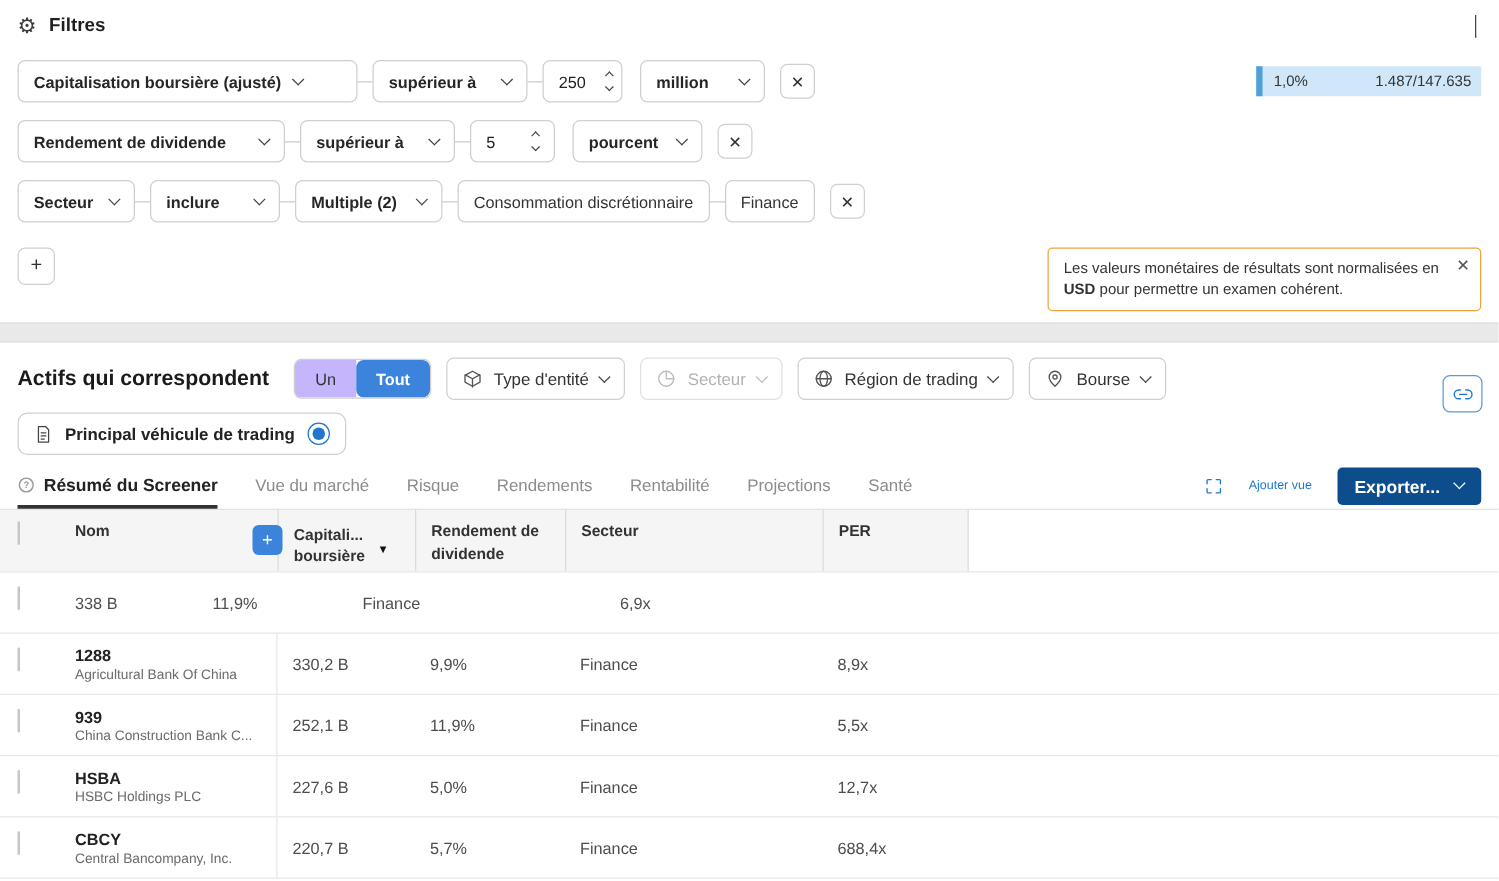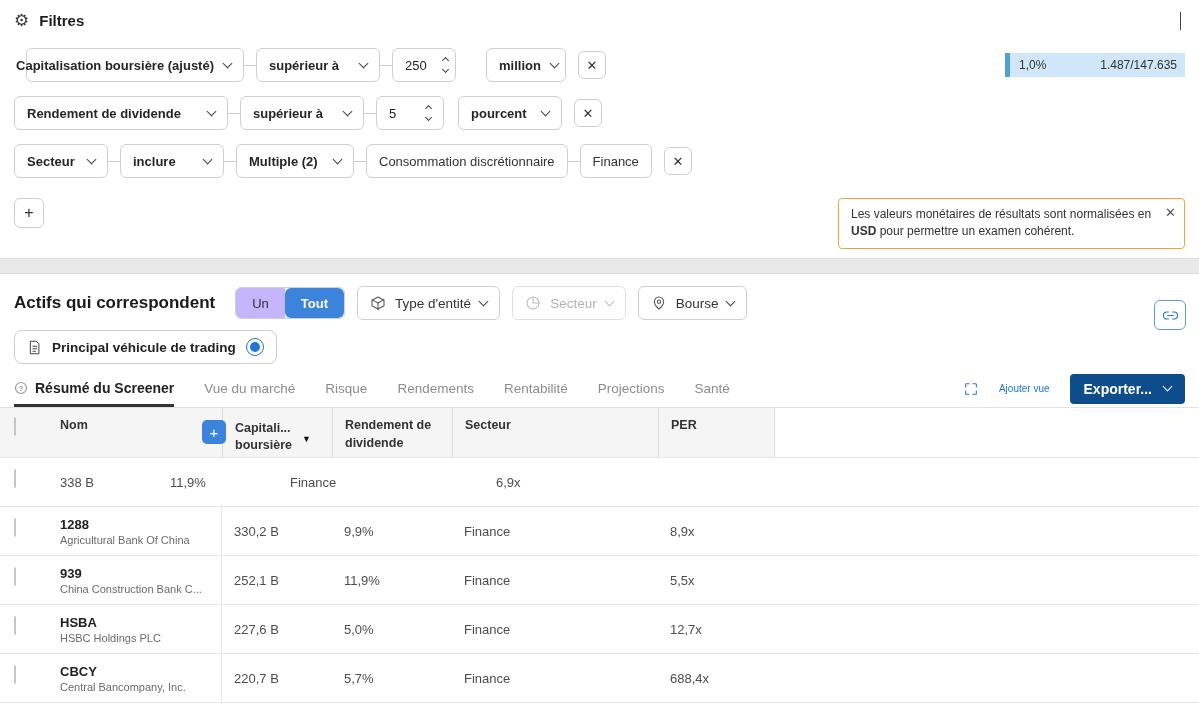--- a/index.html
+++ b/index.html
@@ -112,38 +112,38 @@
 <div class="screen">
 
   <section class="filters-card">
     <div class="filters-header">
       <span class="gear">⚙</span>
       <span class="filters-title">Filtres</span>
     </div>
     <span class="collapse-btn"><span class="chv up"></span></span>
 
     <div class="frow first">
-      <div class="ctrl" style="width:218px; justify-content:flex-end;margin-left:12px;">
+      <div class="ctrl" style="width:272px; justify-content:flex-start;">
         <span>Capitalisation boursière (ajusté)</span>
         <span class="chv"></span>
       </div>
       <span class="conn"></span>
       <div class="ctrl" style="width:124px; justify-content:space-between;">
         <span>supérieur à</span>
         <span class="chv"></span>
       </div>
       <span class="conn"></span>
       <div class="numbox" style="width:64px; justify-content:space-between;">
         <span>250</span>
         <span class="stepper">
           <span class="chv small up" style="margin:0"></span>
           <span class="chv small" style="margin:0"></span>
         </span>
       </div>
-      <div class="ctrl" style="margin-left:30px; width:80px; justify-content:space-between;">
+      <div class="ctrl" style="margin-left:14px; width:100px; justify-content:space-between;">
         <span>million</span>
         <span class="chv"></span>
       </div>
       <span class="xbtn">✕</span>
       <div class="progress">
         <span class="progress-fill"></span>
         <span>1,0%</span>
         <span>1.487/147.635</span>
       </div>
     </div>
@@ -225,20 +225,29 @@
           </svg>
         <span>Type d'entité</span>
         <span class="chv"></span>
       </div>
       <div class="ddl disabled">
         <svg class="ic" width="16" height="16" viewBox="0 0 24 24">
             <circle cx="12" cy="12" r="9"></circle>
             <path d="M12 3v9h9"></path>
           </svg>
         <span>Secteur</span>
+        <span class="chv"></span>
+      </div>
+      <div class="ddl">
+        <svg class="ic" width="16" height="16" viewBox="0 0 24 24">
+            <circle cx="12" cy="12" r="9"></circle>
+            <path d="M3 12h18"></path>
+            <ellipse cx="12" cy="12" rx="4.5" ry="9"></ellipse>
+          </svg>
+        <span>Région de trading</span>
         <span class="chv"></span>
       </div>
       <div class="ddl">
         <svg class="ic" width="16" height="16" viewBox="0 0 24 24">
             <path d="M12 21s-7-6.2-7-11a7 7 0 0 1 14 0c0 4.8-7 11-7 11z"></path>
             <circle cx="12" cy="10" r="2.5"></circle>
           </svg>
         <span>Bourse</span>
         <span class="chv"></span>
       </div>

